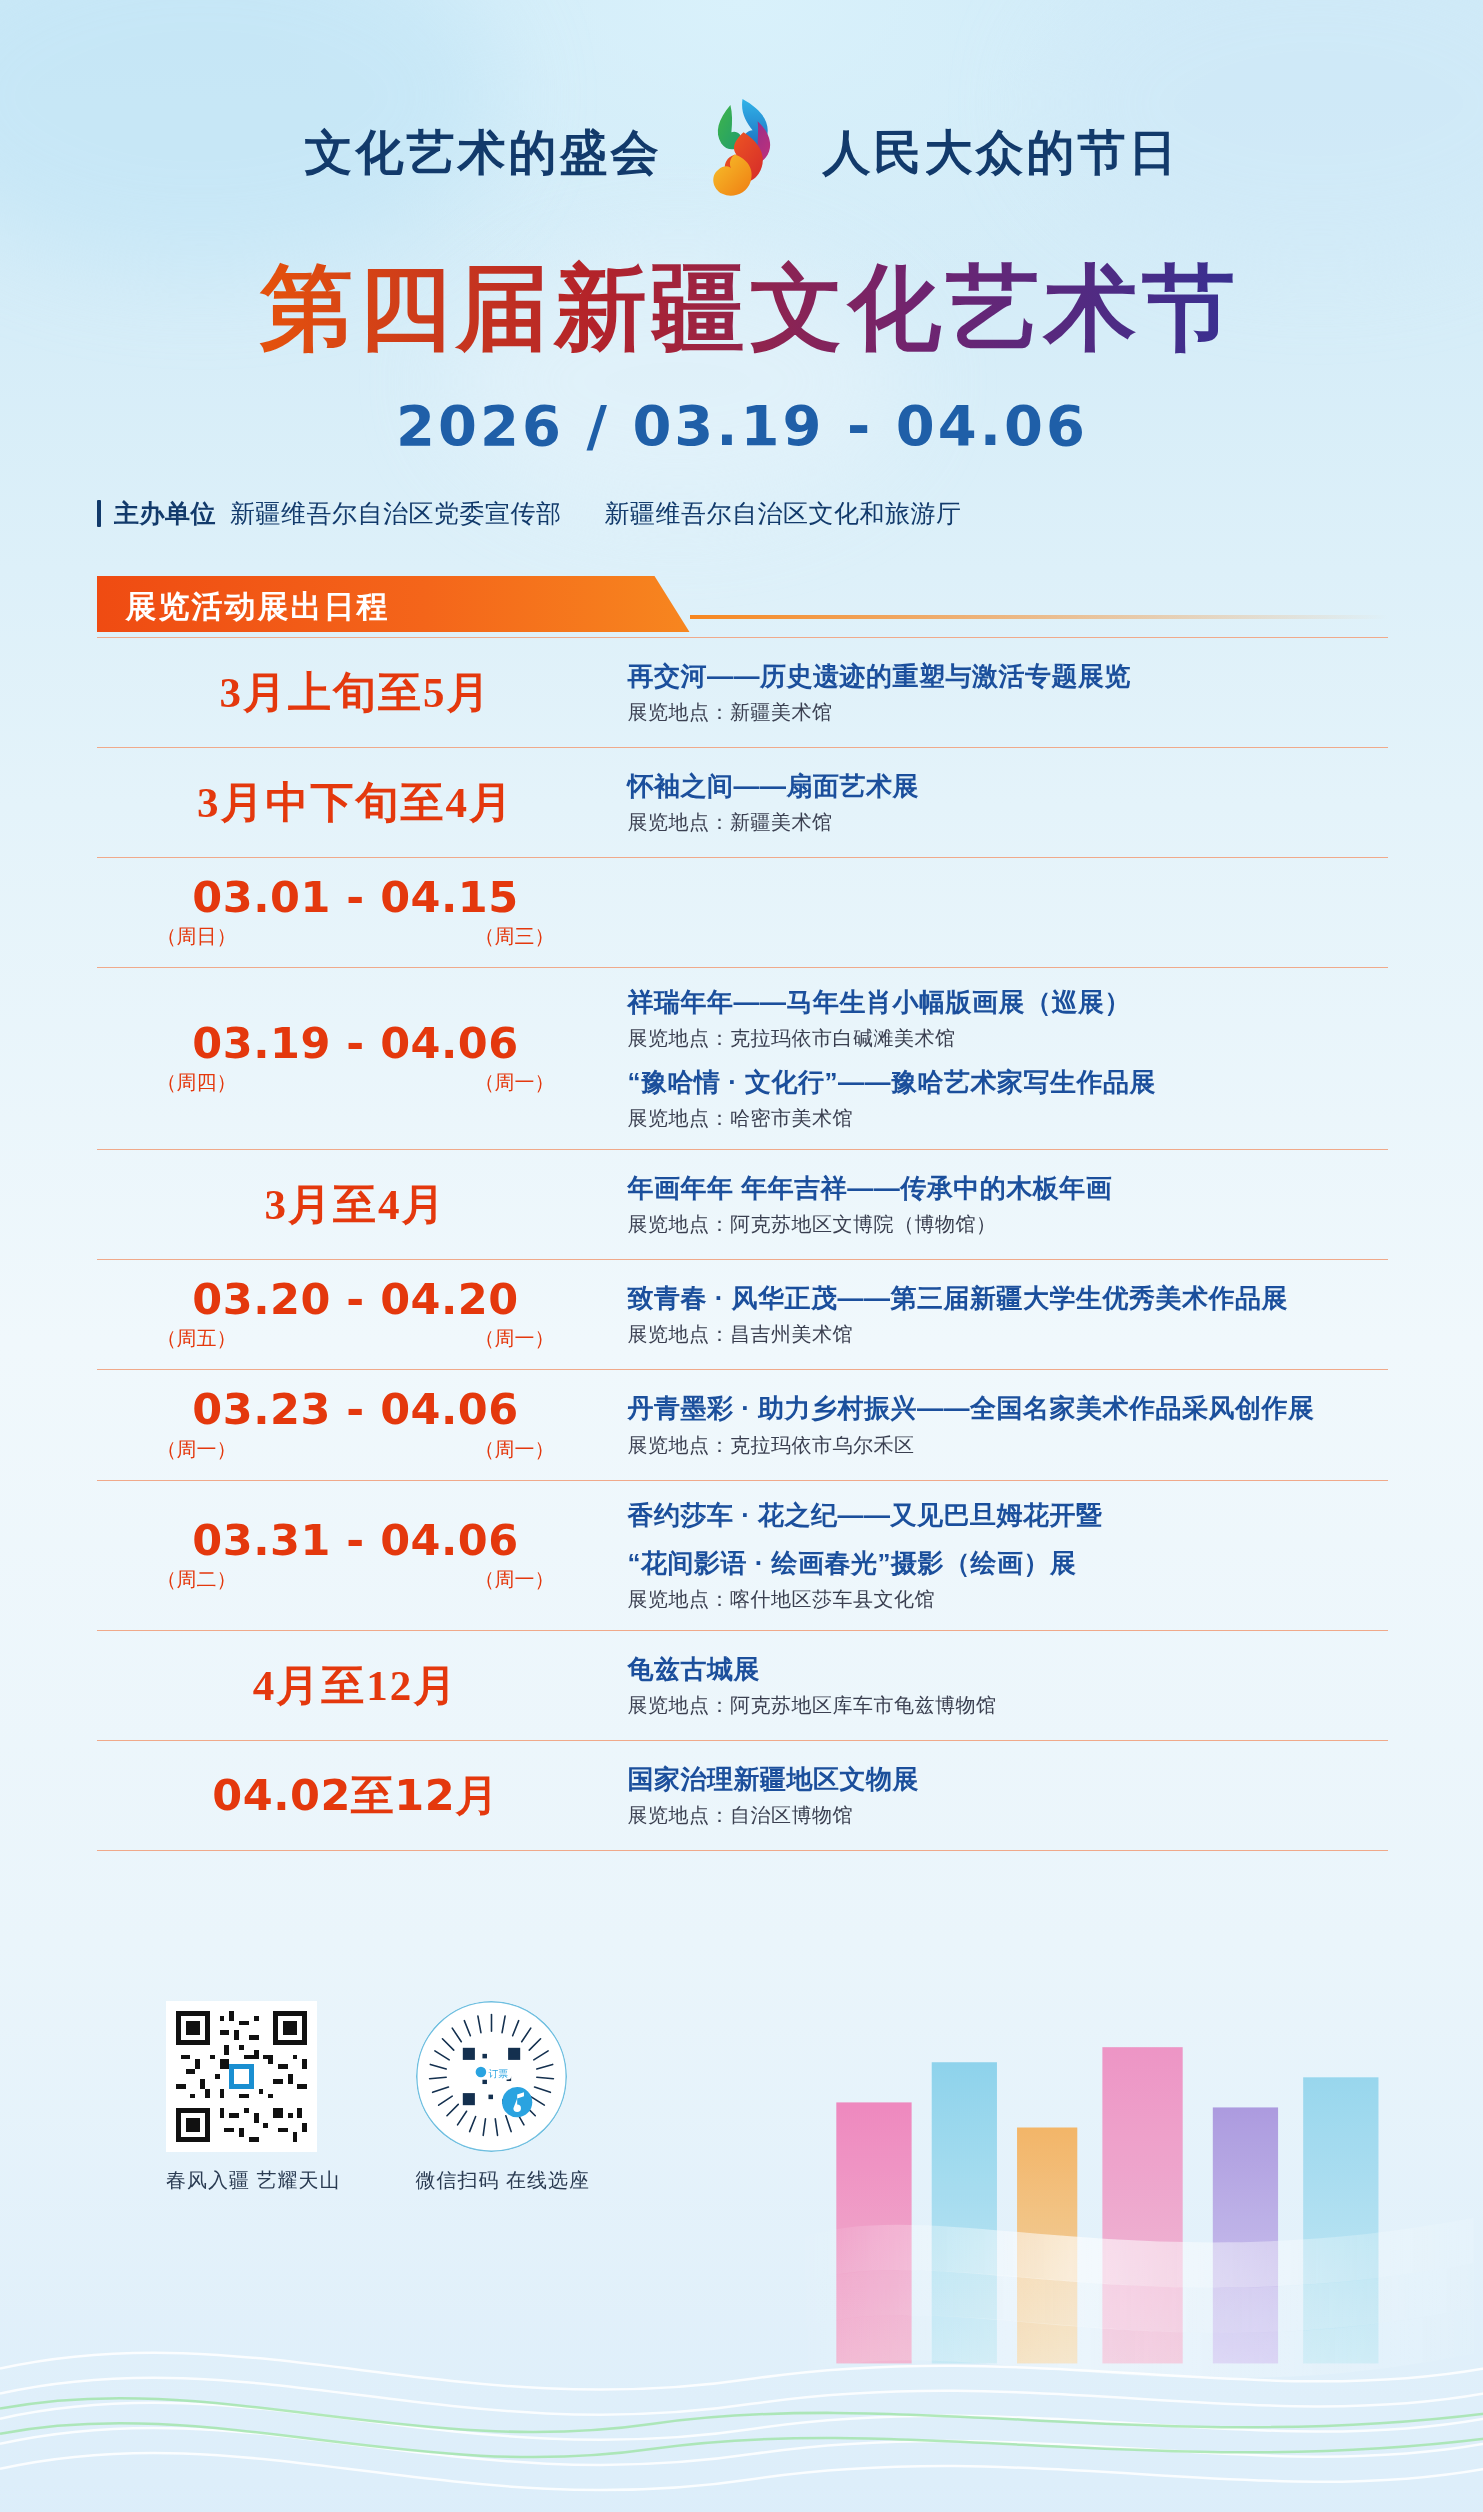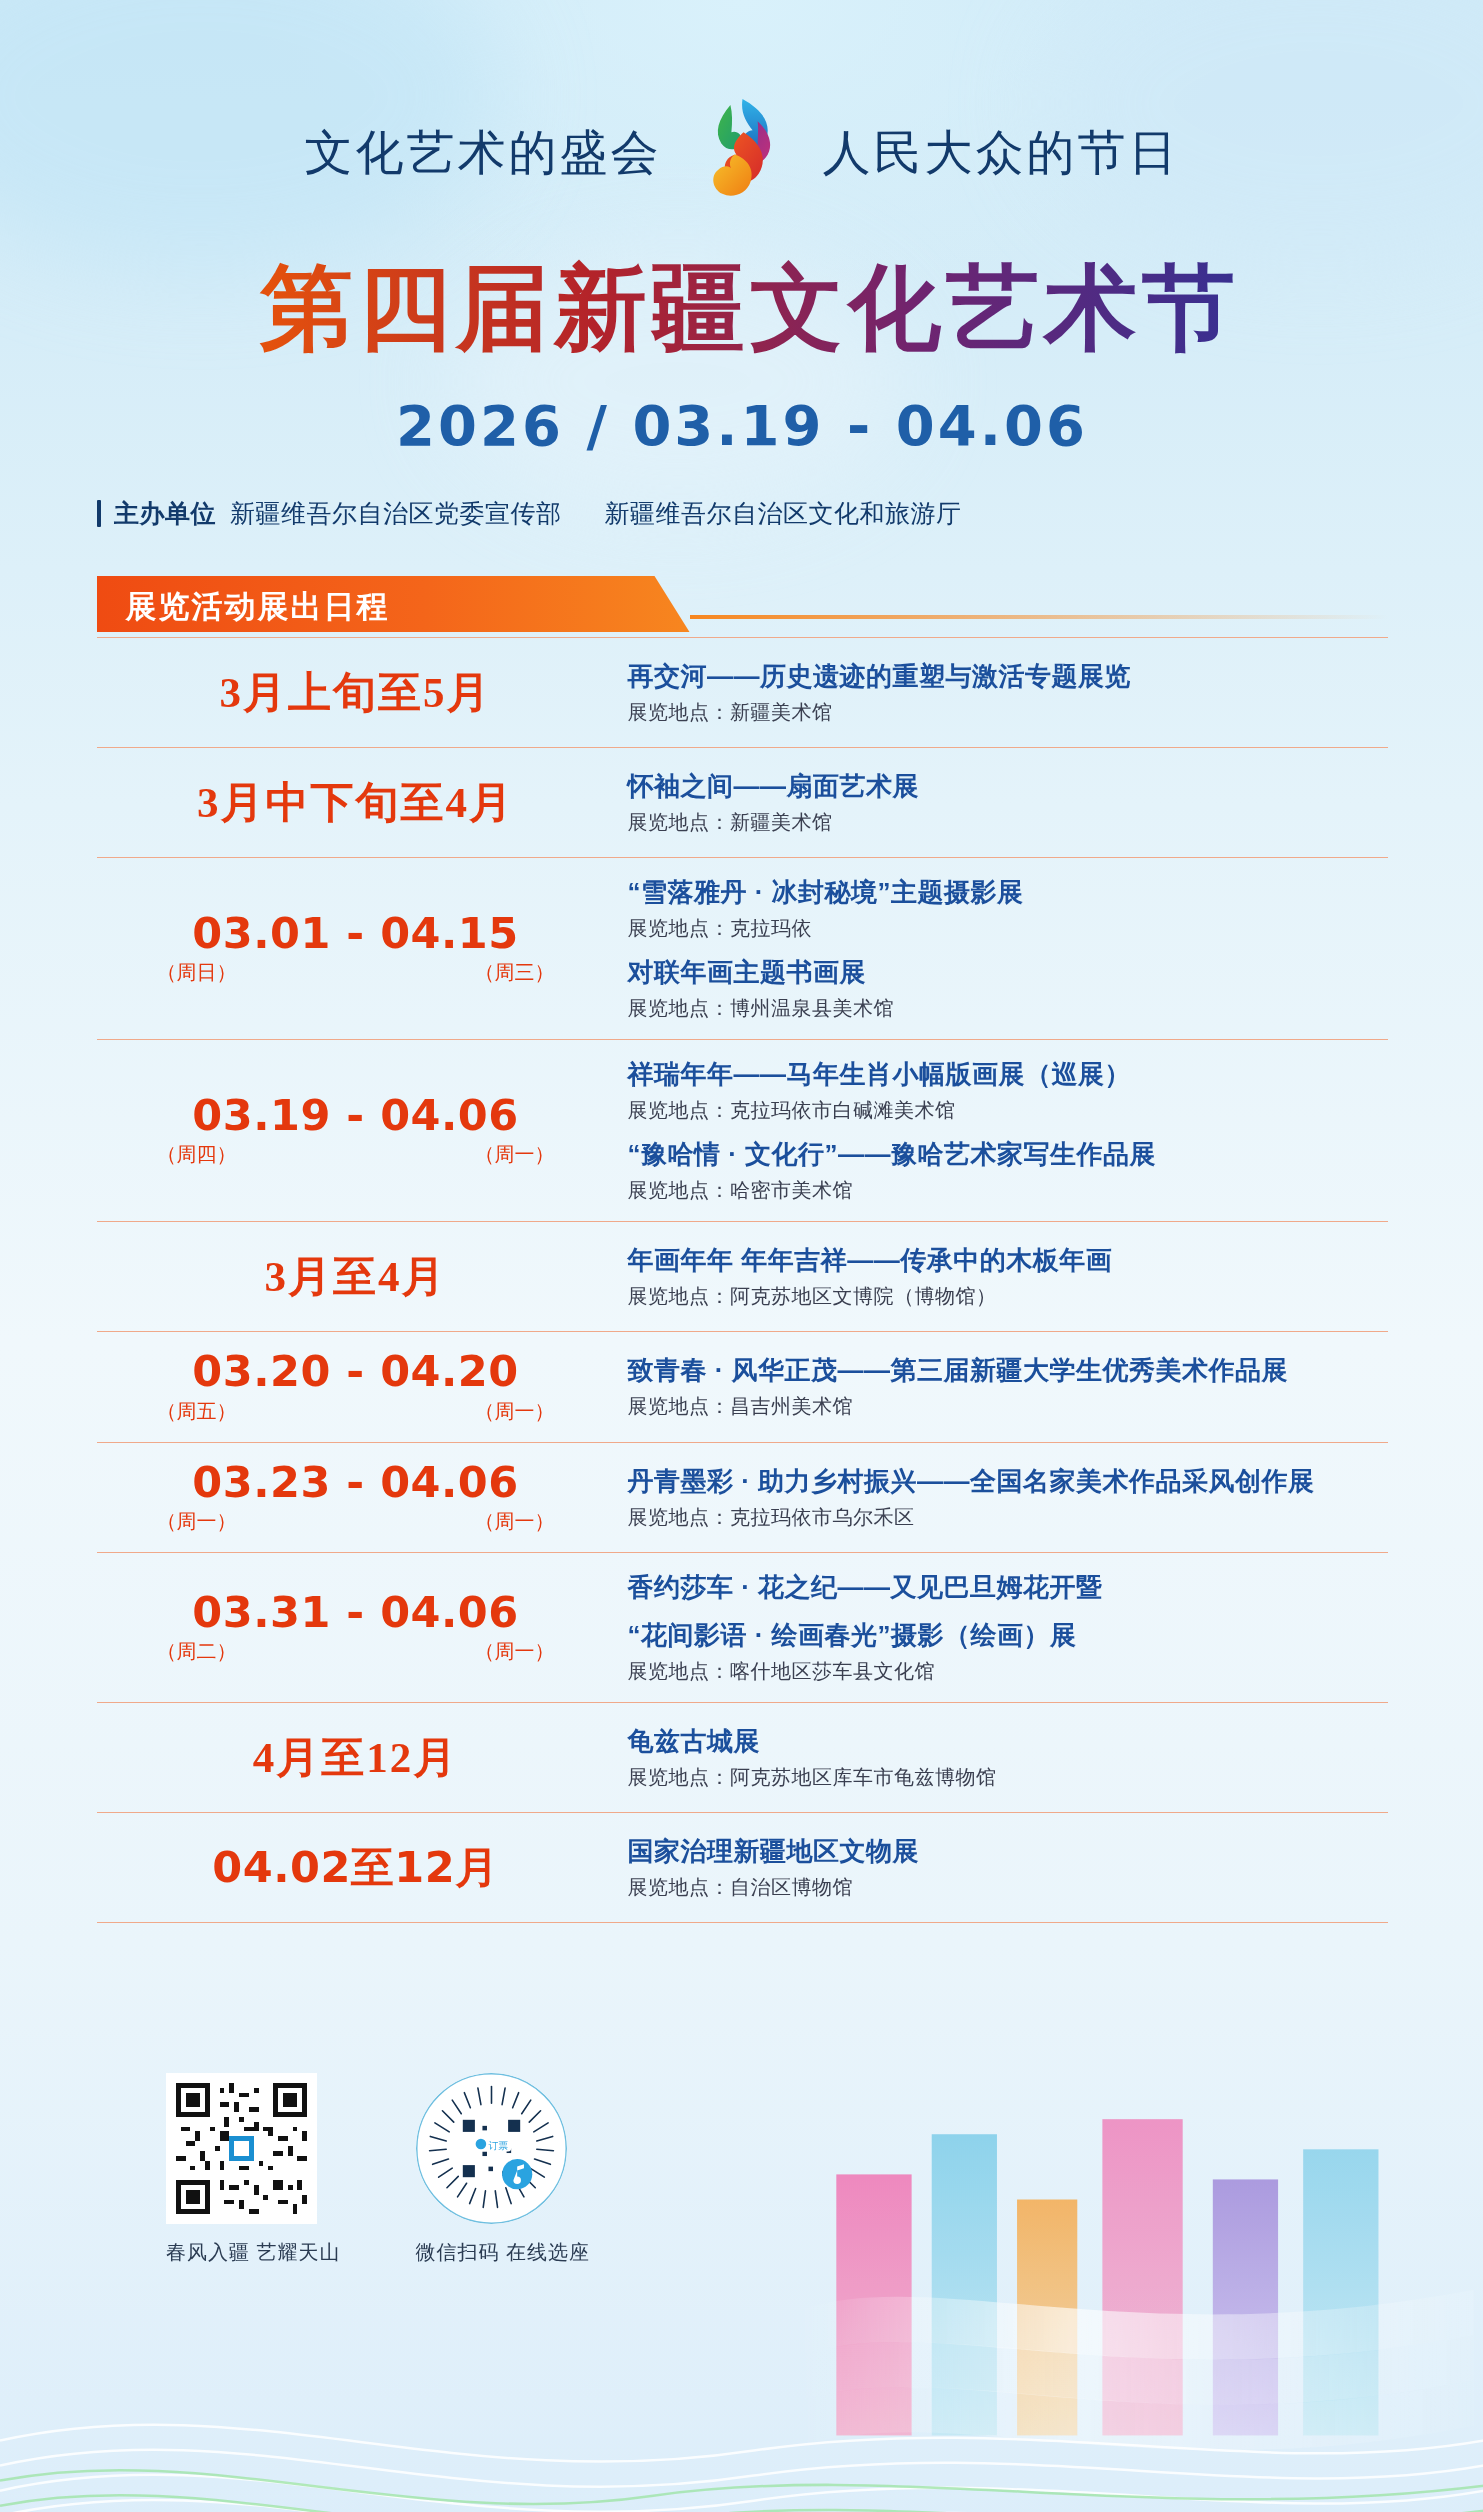--- a/index.html
+++ b/index.html
@@ -21,21 +21,21 @@
   .blob{position:absolute;border-radius:50%;filter:blur(45px);opacity:.55;}
   .blob.b1{width:603px;height:352px;left:-100px;top:-80px;background:#bfe4f6;}
   .blob.b2{width:553px;height:327px;right:-111px;top:-60px;background:#cfe9f8;}
   .blob.b3{width:452px;height:261px;left:452px;top:251px;background:#e7f4fb;}
 
   
   .header{position:relative;z-index:5;padding-top:95px;text-align:center;}
   .slogan{
     display:flex;align-items:center;justify-content:center;gap:20px;
     font-family:"Liberation Serif","DejaVu Serif",serif;
-    font-weight:normal;font-size:48px;color:#123a6b;letter-spacing:3px;text-align:right;
+    font-weight:bold;font-size:48px;color:#123a6b;letter-spacing:3px;text-align:right;
   }
   .logo-mark{position:relative;width:121px;height:116px;flex:0 0 121px;}
   .logo-mark svg{width:100%;height:100%;display:block;}
 
   .main-title{
     margin-top:35px;
     font-family:"Liberation Serif","DejaVu Serif",serif;
     font-weight:bold;
     font-size:93px;
     letter-spacing:5px;
@@ -225,30 +225,20 @@
             <div class="venue">展览地点：新疆美术馆</div>
           </div>
         </div>
       </div>
       <div class="row">
         <div class="when">
           <span class="big">03.01 - 04.15</span>
           <div class="weekdays">
             <span>（周日）</span>
             <span>（周三）</span>
-          </div>
-        </div>
-        <div class="items">
-          <div class="item">
-            <div class="name">“雪落雅丹 · 冰封秘境”主题摄影展</div>
-            <div class="venue">展览地点：克拉玛依</div>
-          </div>
-          <div class="item">
-            <div class="name">对联年画主题书画展</div>
-            <div class="venue">展览地点：博州温泉县美术馆</div>
           </div>
         </div>
       </div>
       <div class="row">
         <div class="when">
           <span class="big">03.19 - 04.06</span>
           <div class="weekdays">
             <span>（周四）</span>
             <span>（周一）</span>
           </div>

